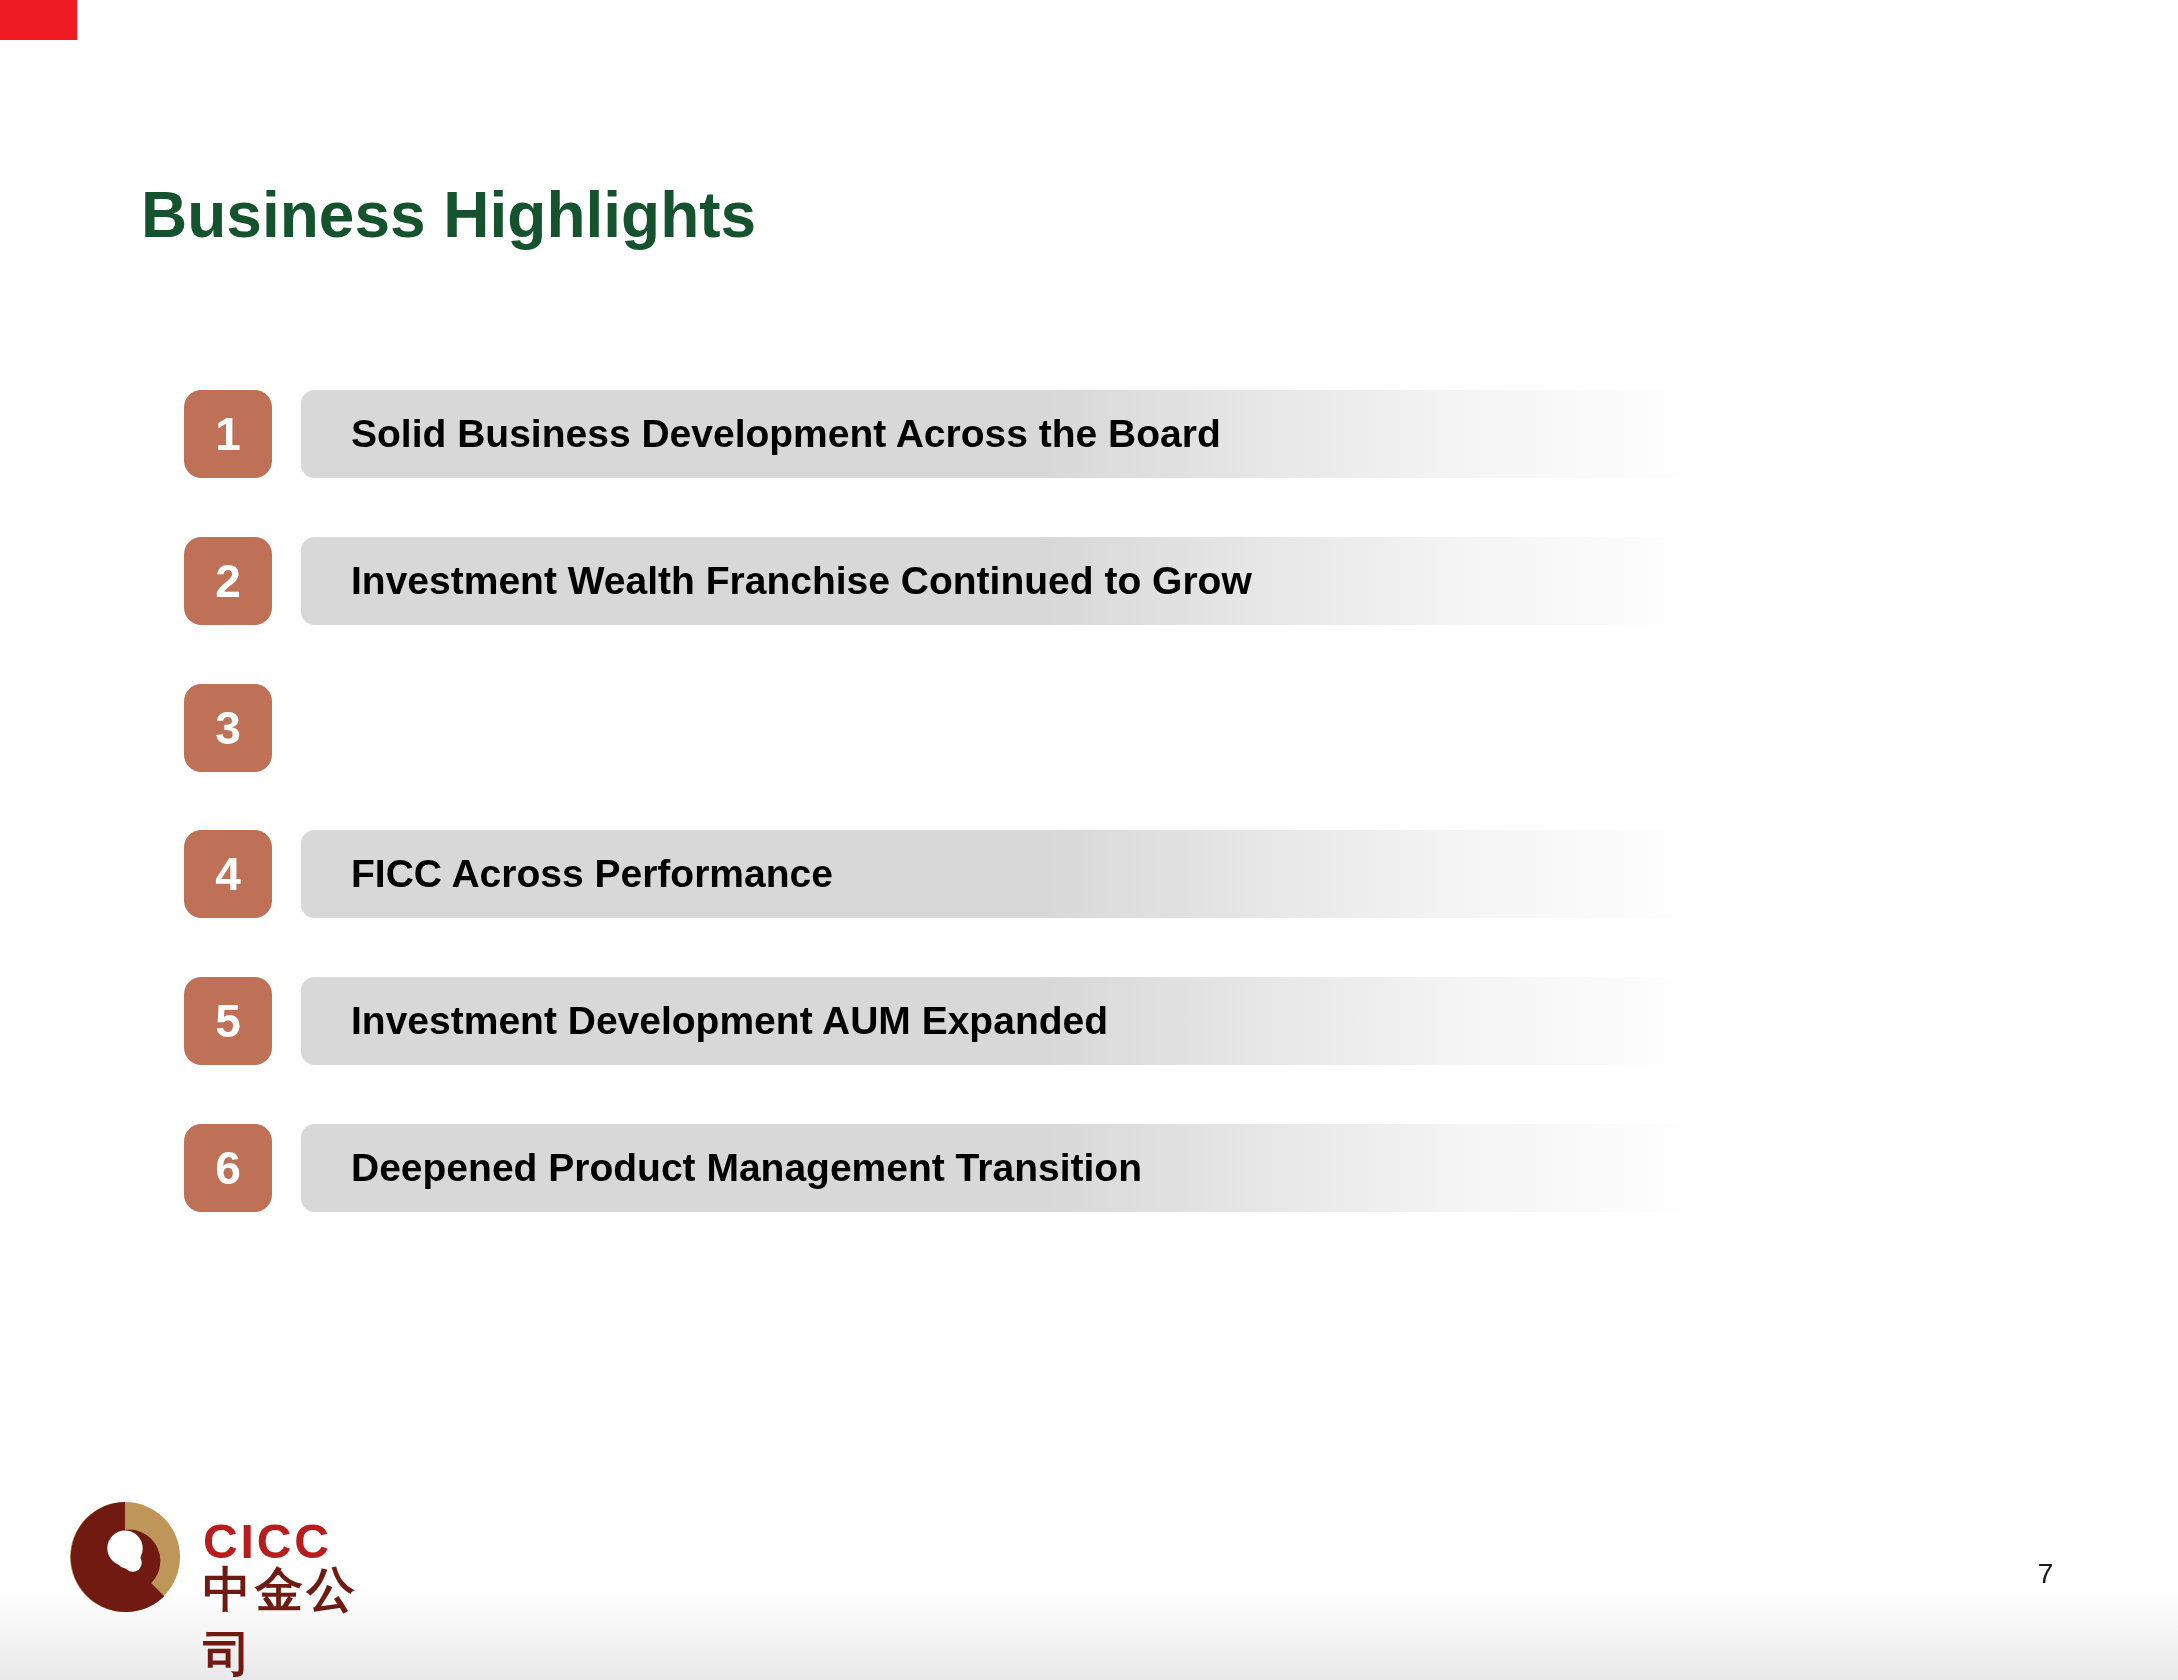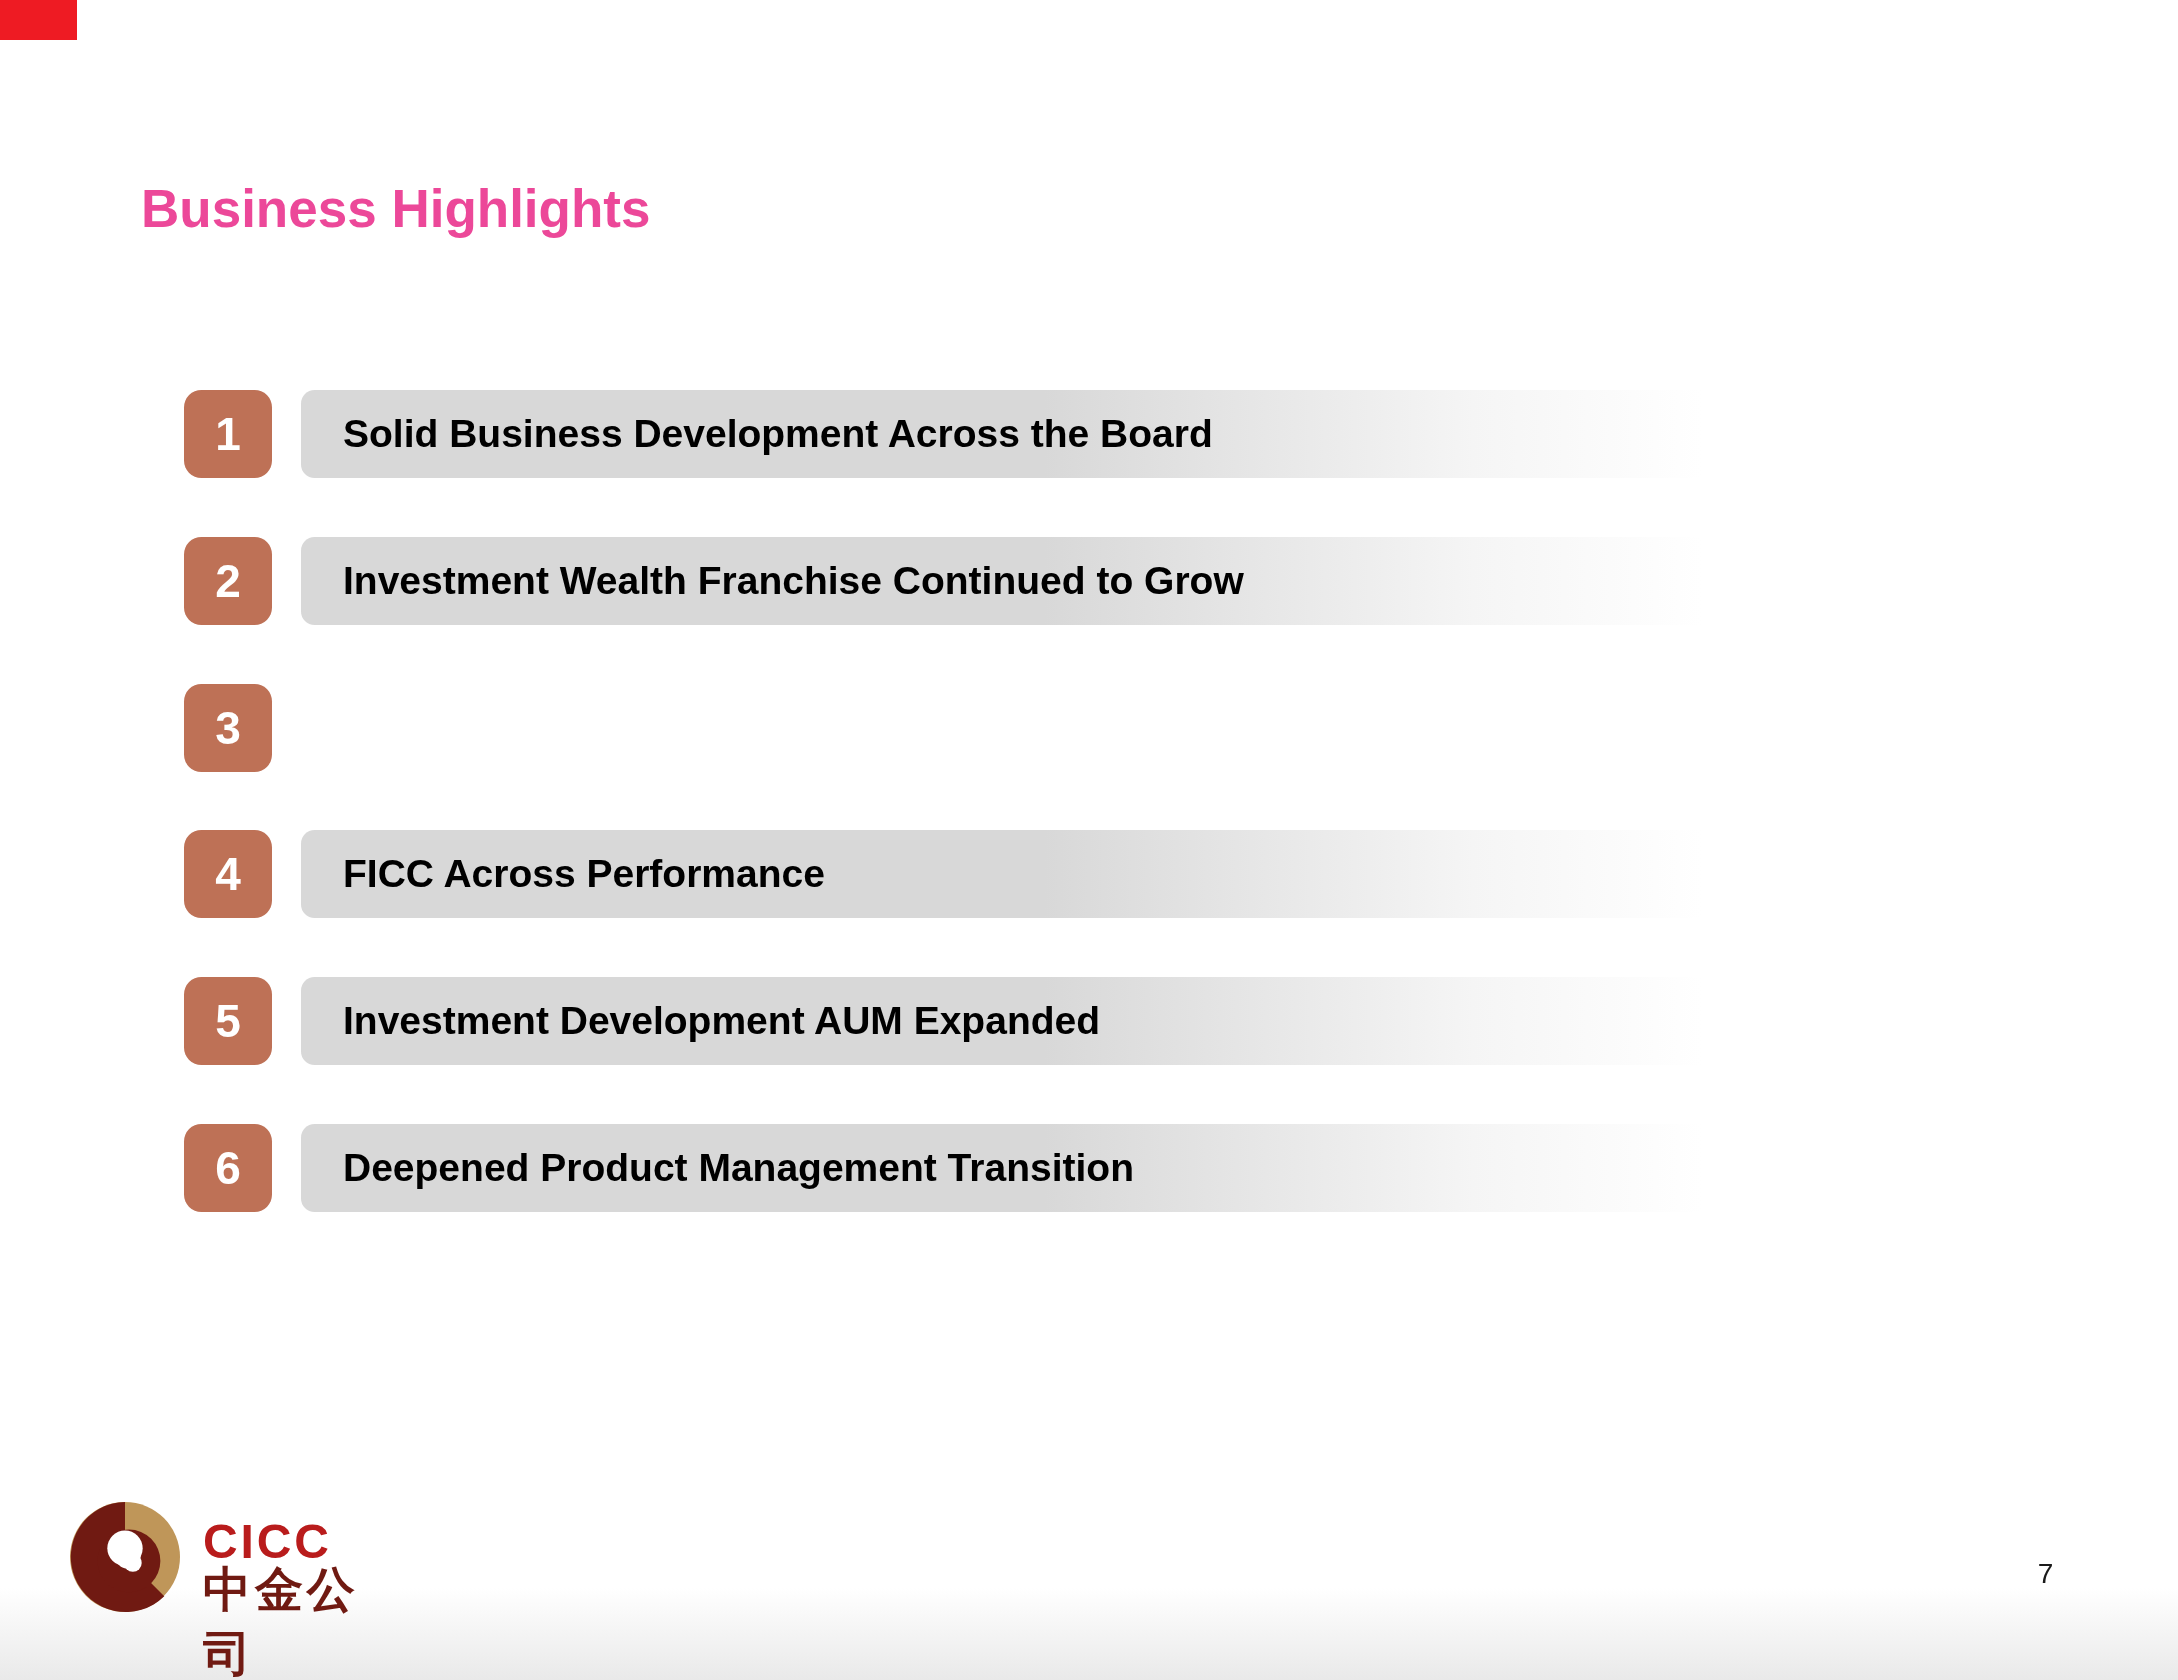--- a/index.html
+++ b/index.html
@@ -13,21 +13,21 @@
   .slide { position: absolute; inset: 0; width: 2178px; height: 1680px; }
 
   .corner-tab {
     position: absolute; left: 0; top: 0;
     width: 77px; height: 40px;
     background: #ee1b23;
   }
 
   .slide-title {
     position: absolute; left: 141px; top: 180px;
-    font-size: 53px; font-weight: bold; color: #ec4899;
+    font-size: 64px; font-weight: bold; color: #14532d;
     letter-spacing: 0px; line-height: 1.1;
   }
 
   .row { position: absolute; left: 0; width: 2178px; height: 88px; }
   .row-1 { top: 390px; }
   .row-2 { top: 537px; }
   .row-3 { top: 684px; }
   .row-4 { top: 830px; }
   .row-5 { top: 977px; }
   .row-6 { top: 1124px; }
@@ -43,21 +43,21 @@
   .bar {
     position: absolute; left: 301px; top: 0;
     width: 1429px; height: 88px;
     border-radius: 13.5px;
     background: linear-gradient(90deg, #d8d8d8 0%, #d8d8d8 52%, #f5f5f5 82%, #ffffff 98%);
     display: flex; align-items: center;
     padding-left: 42px; box-sizing: border-box;
   }
   .bar-label {
     font-size: 39px; font-weight: bold; color: #000000;
-    white-space: nowrap; letter-spacing: 0px;
+    white-space: nowrap; letter-spacing: 0px; margin-left: 8px;
   }
 
   .footer-gradient {
     position: absolute; left: 0; right: 0; bottom: 0; height: 92px;
     background: linear-gradient(180deg, rgba(233,233,233,0) 0%, #e9e9e9 100%);
   }
 
   .logo { position: absolute; left: 70px; top: 1500px; width: 328px; height: 126px; }
   .logo-mark { position: absolute; left: 0; top: 1.9px; width: 110px; height: 110px; }
   .logo-name {

